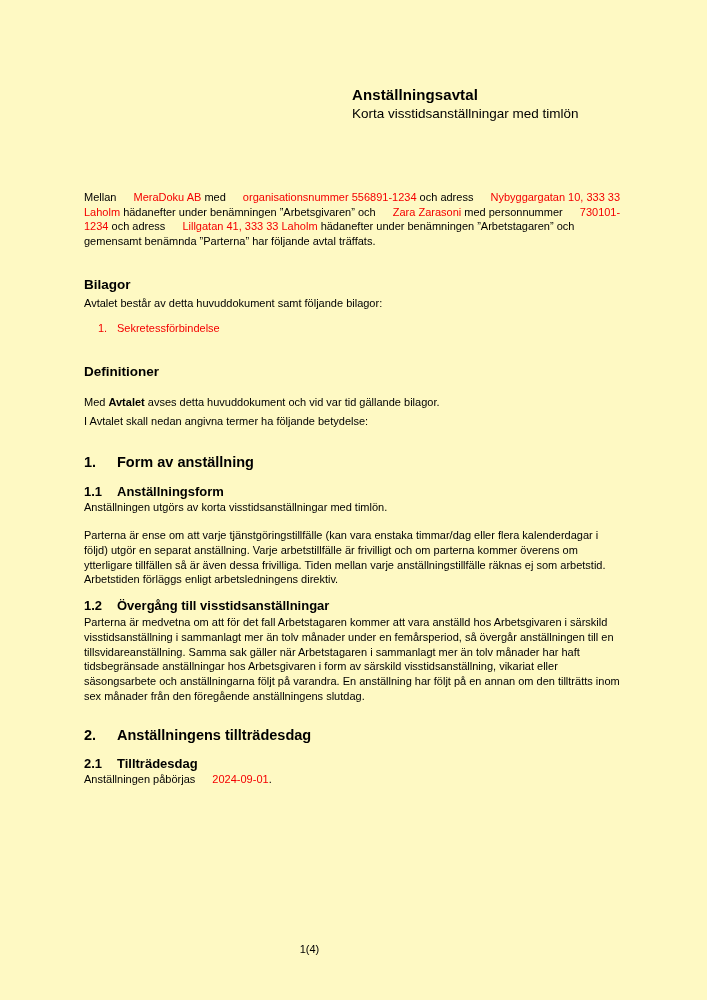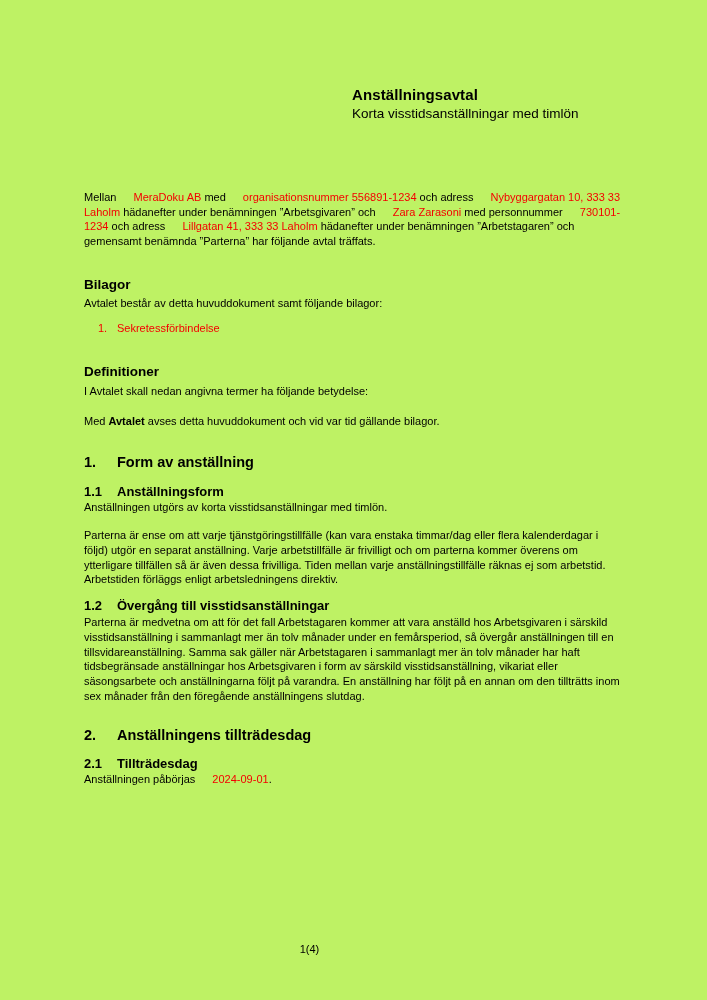--- a/index.html
+++ b/index.html
@@ -4,21 +4,21 @@
 <style>
   html, body {
     margin: 0;
     padding: 0;
     background: #ffffff;
   }
   .page {
     position: relative;
     width: 707px;
     height: 1000px;
-    background: #bef264;
+    background: #fef9c3;
     font-family: "Liberation Sans", sans-serif;
     font-size: 11px;
     line-height: 14.7px;
     color: #000000;
     overflow: hidden;
   }
   .content {
     position: absolute;
     left: 84px;
     top: 0;
@@ -107,22 +107,22 @@
     <div class="title-block" data-name="title-block">
       <div class="doc-title" data-name="document-title">Anställningsavtal</div>
       <div class="doc-subtitle" data-name="document-subtitle">Korta visstidsanställningar med timlön</div>
     </div>
     <main data-name="document-body">
         <div class="para" data-name="paragraph-intro"><span class="txt" data-name="paragraph-intro-text"><span>Mellan </span><span class="seg-red">MeraDoku AB</span><span> med </span><span class="seg-red">organisationsnummer 556891-1234</span><span> och adress </span><span class="seg-red">Nybyggargatan 10, 333 33 Laholm</span><span> hädanefter under benämningen ”Arbetsgivaren” och </span><span class="seg-red">Zara Zarasoni</span><span> med personnummer </span><span class="seg-red">730101-1234</span><span> och adress </span><span class="seg-red">Lillgatan 41, 333 33 Laholm</span><span> hädanefter under benämningen ”Arbetstagaren” och gemensamt benämnda ”Parterna” har följande avtal träffats.</span></span></div>
         <div class="h-section" data-name="heading-bilagor"><span class="txt" data-name="heading-bilagor-text">Bilagor</span></div>
         <div class="para" data-name="paragraph-bilagor-intro"><span class="txt" data-name="paragraph-bilagor-intro-text">Avtalet består av detta huvuddokument samt följande bilagor:</span></div>
         <div class="attachment red" data-name="attachment-item-1"><span class="num" data-name="attachment-item-1-number">1.</span><span class="txt" data-name="attachment-item-1-text">Sekretessförbindelse</span></div>
         <div class="h-section" data-name="heading-definitioner"><span class="txt" data-name="heading-definitioner-text">Definitioner</span></div>
+        <div class="para" data-name="paragraph-avtalet-definition"><span class="txt" data-name="paragraph-avtalet-definition-text"><span>Med </span><span class="seg-bold">Avtalet</span><span> avses detta huvuddokument och vid var tid gällande bilagor.</span></span></div>
         <div class="para" data-name="paragraph-definitioner-intro"><span class="txt" data-name="paragraph-definitioner-intro-text">I Avtalet skall nedan angivna termer ha följande betydelse:</span></div>
-        <div class="para" data-name="paragraph-avtalet-definition"><span class="txt" data-name="paragraph-avtalet-definition-text"><span>Med </span><span class="seg-bold">Avtalet</span><span> avses detta huvuddokument och vid var tid gällande bilagor.</span></span></div>
         <div class="h-main" data-name="heading-section-1"><span class="num" data-name="heading-section-1-number">1.</span><span class="txt" data-name="heading-section-1-text">Form av anställning</span></div>
         <div class="h-sub" data-name="heading-section-1-1"><span class="num" data-name="heading-section-1-1-number">1.1</span><span class="txt" data-name="heading-section-1-1-text">Anställningsform</span></div>
         <div class="para" data-name="paragraph-1-1-a"><span class="txt" data-name="paragraph-1-1-a-text">Anställningen utgörs av korta visstidsanställningar med timlön.</span></div>
         <div class="para" data-name="paragraph-1-1-b"><span class="txt" data-name="paragraph-1-1-b-text">Parterna är ense om att varje tjänstgöringstillfälle (kan vara enstaka timmar/dag eller flera kalenderdagar i följd) utgör en separat anställning. Varje arbetstillfälle är frivilligt och om parterna kommer överens om ytterligare tillfällen så är även dessa frivilliga. Tiden mellan varje anställningstillfälle räknas ej som arbetstid. Arbetstiden förläggs enligt arbetsledningens direktiv.</span></div>
         <div class="h-sub" data-name="heading-section-1-2"><span class="num" data-name="heading-section-1-2-number">1.2</span><span class="txt" data-name="heading-section-1-2-text">Övergång till visstidsanställningar</span></div>
         <div class="para" data-name="paragraph-1-2"><span class="txt" data-name="paragraph-1-2-text">Parterna är medvetna om att för det fall Arbetstagaren kommer att vara anställd hos Arbetsgivaren i särskild visstidsanställning i sammanlagt mer än tolv månader under en femårsperiod, så övergår anställningen till en tillsvidareanställning. Samma sak gäller när Arbetstagaren i sammanlagt mer än tolv månader har haft tidsbegränsade anställningar hos Arbetsgivaren i form av särskild visstidsanställning, vikariat eller säsongsarbete och anställningarna följt på varandra. En anställning har följt på en annan om den tillträtts inom sex månader från den föregående anställningens slutdag.</span></div>
         <div class="h-main" data-name="heading-section-2"><span class="num" data-name="heading-section-2-number">2.</span><span class="txt" data-name="heading-section-2-text">Anställningens tillträdesdag</span></div>
         <div class="h-sub" data-name="heading-section-2-1"><span class="num" data-name="heading-section-2-1-number">2.1</span><span class="txt" data-name="heading-section-2-1-text">Tillträdesdag</span></div>
         <div class="para" data-name="paragraph-2-1"><span class="txt" data-name="paragraph-2-1-text"><span>Anställningen påbörjas </span><span class="seg-red">2024-09-01</span><span>.</span></span></div>
       </main>

